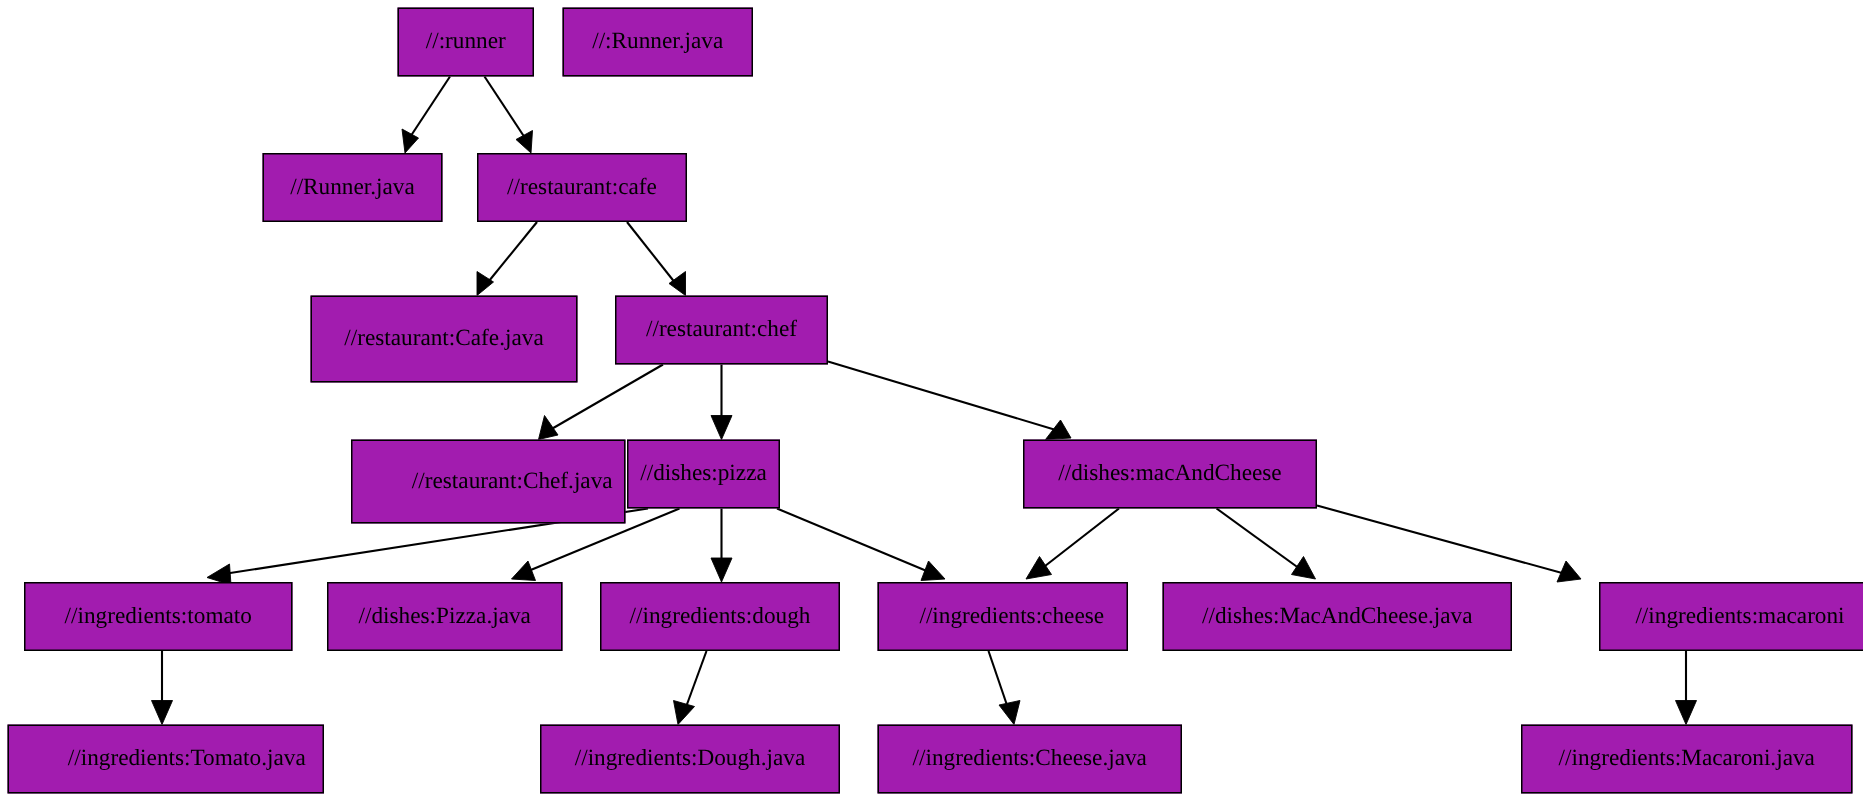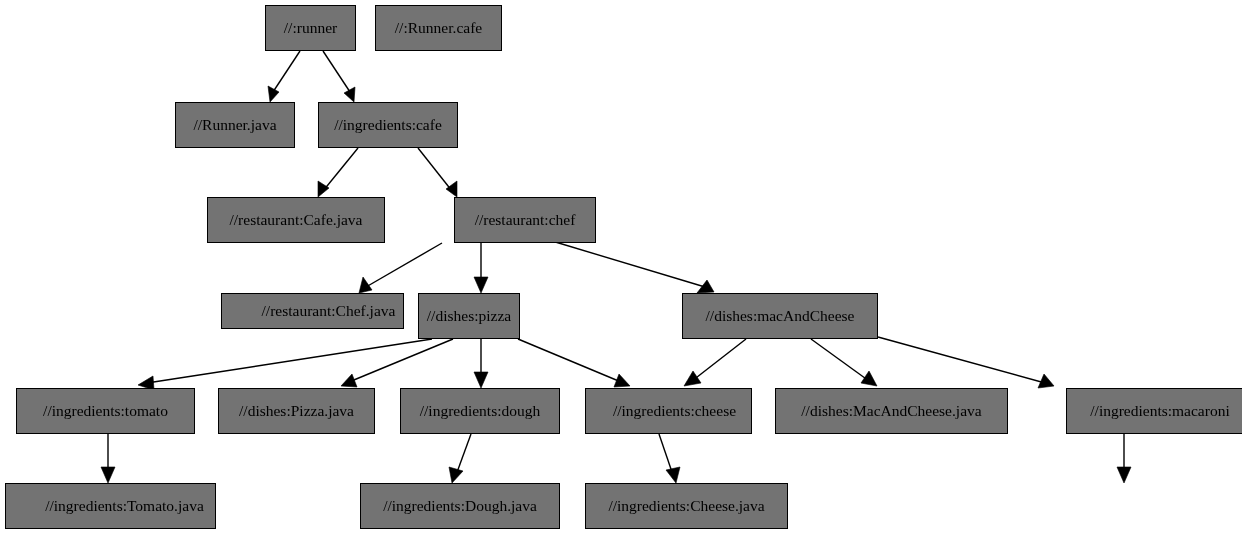--- a/index.html
+++ b/index.html
@@ -13,21 +13,21 @@
     width: 1242px;
     height: 539px;
     background: #ffffff;
     overflow: hidden;
     font-family: "Liberation Serif", "DejaVu Serif", serif;
   }
   .graph-node {
     position: absolute;
     box-sizing: border-box;
     border: 1px solid #000000;
-    background: #737373;
+    background: #a21caf;
     color: #000000;
     display: flex;
     align-items: center;
     justify-content: center;
     font-family: "Liberation Serif", "DejaVu Serif", serif;
     font-size: 15.5px;
     line-height: 1;
     white-space: nowrap;
     letter-spacing: 0px;
     z-index: 2;
@@ -130,40 +130,40 @@
       <path class="edge-path" d="M1124,434 L1124,474"></path>
       <polygon class="edge-head" points="1124,483 1117,467 1131,467"></polygon>
     </g>
   </svg>
 
   <div class="graph-node" style="left:265px; top:5px; width:91px; height:46px;">
     <span>//:runner</span>
   </div>
 
   <div class="graph-node" style="left:375px; top:5px; width:127px; height:46px;">
-    <span>//:Runner.cafe</span>
+    <span>//:Runner.java</span>
   </div>
 
   <div class="graph-node" style="left:175px; top:102px; width:120px; height:46px;">
     <span>//Runner.java</span>
   </div>
 
   <div class="graph-node" style="left:318px; top:102px; width:140px; height:46px;">
-    <span>//ingredients:cafe</span>
-  </div>
-
-  <div class="graph-node" style="left:207px; top:197px; width:178px; height:46px;align-items:center;">
+    <span>//restaurant:cafe</span>
+  </div>
+
+  <div class="graph-node" style="left:207px; top:197px; width:178px; height:58px;align-items:center;">
     <span>//restaurant:Cafe.java</span>
   </div>
 
-  <div class="graph-node" style="left:410px; top:197px; width:142px; height:46px;margin-left:44px;">
+  <div class="graph-node" style="left:410px; top:197px; width:142px; height:46px;">
     <span>//restaurant:chef</span>
   </div>
 
-  <div class="graph-node" style="left:221px; top:293px; width:183px; height:36px;padding-left:32px;">
+  <div class="graph-node" style="left:234px; top:293px; width:183px; height:56px;padding-left:32px;">
     <span>//restaurant:Chef.java</span>
   </div>
 
   <div class="graph-node" style="left:418px; top:293px; width:102px; height:46px;">
     <span>//dishes:pizza</span>
   </div>
 
   <div class="graph-node" style="left:682px; top:293px; width:196px; height:46px;">
     <span>//dishes:macAndCheese</span>
   </div>
@@ -197,14 +197,17 @@
   </div>
 
   <div class="graph-node" style="left:360px; top:483px; width:200px; height:46px;">
     <span>//ingredients:Dough.java</span>
   </div>
 
   <div class="graph-node" style="left:585px; top:483px; width:203px; height:46px;">
     <span>//ingredients:Cheese.java</span>
   </div>
 
+  <div class="graph-node" style="left:1014px; top:483px; width:221px; height:46px;">
+    <span>//ingredients:Macaroni.java</span>
+  </div>
 
 </div>
 
 </body></html>

